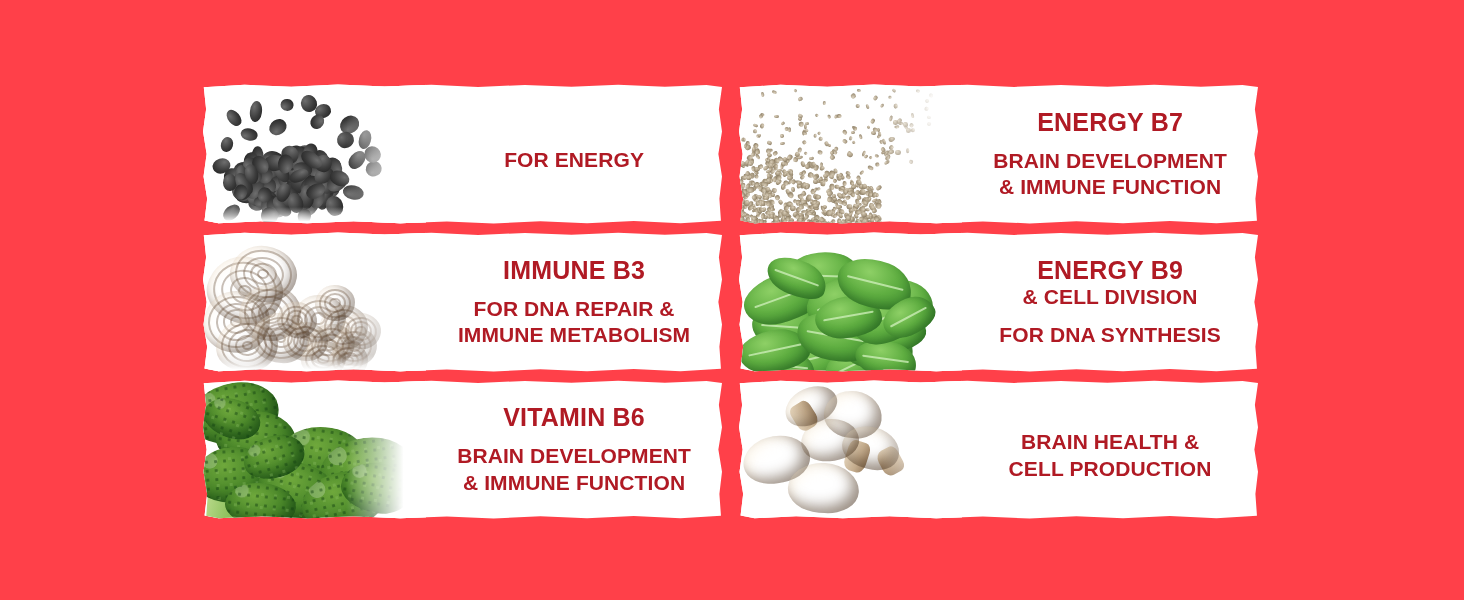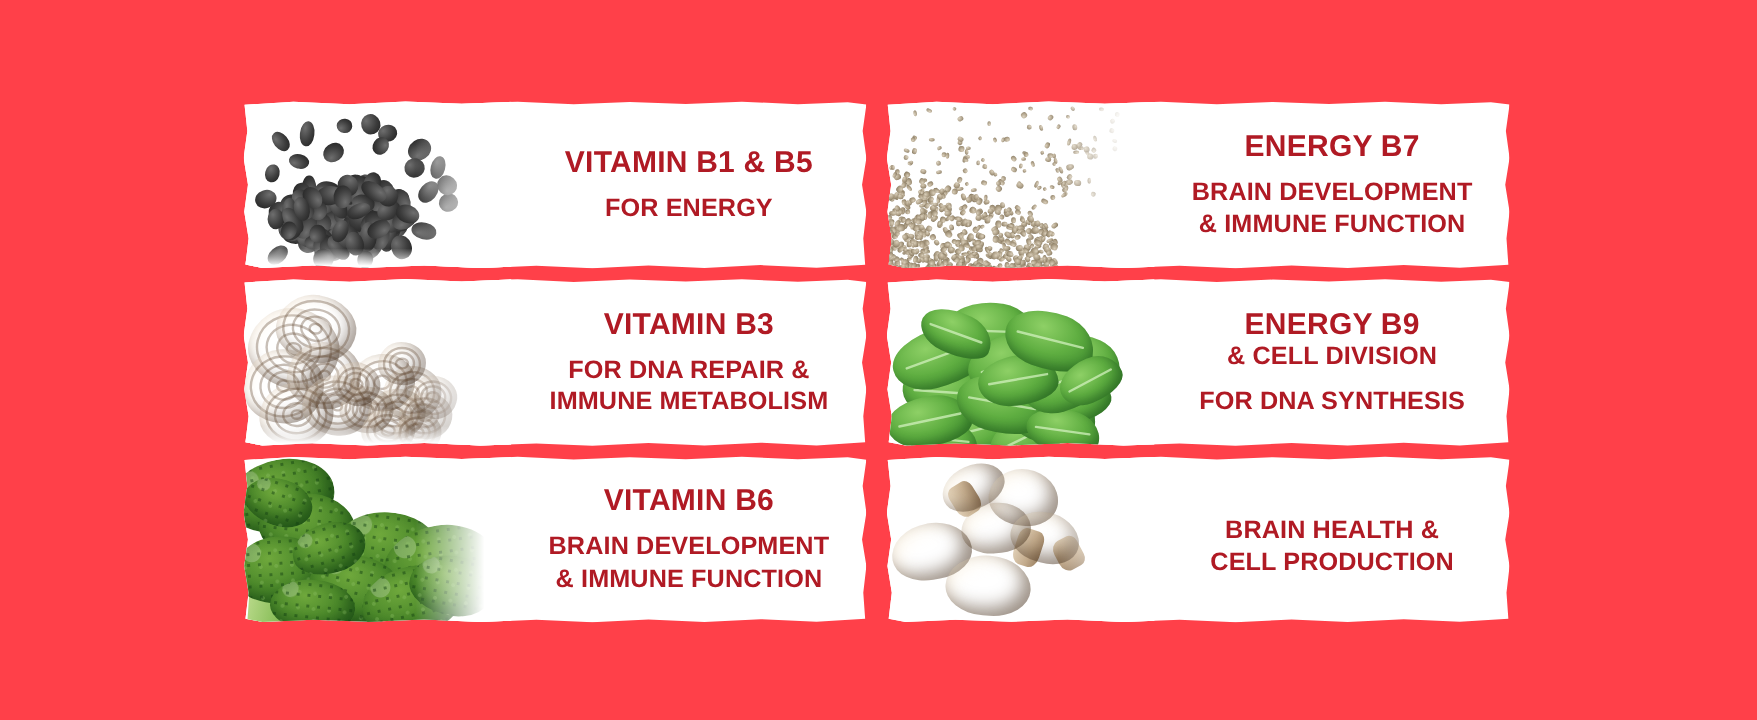--- a/index.html
+++ b/index.html
@@ -339,21 +339,20 @@
             <div class="seed" style="left: 44%; top: 8%; width: 7.23572%; height: 12.3349%; transform: rotate(343.565deg);"></div>
             <div class="seed" style="left: 72%; top: 44%; width: 7.71299%; height: 11.7658%; transform: rotate(221.903deg);"></div>
             <div class="seed" style="left: 60%; top: 34%; width: 7.39868%; height: 11.6774%; transform: rotate(343.301deg);"></div>
             <div class="seed" style="left: 24%; top: 74%; width: 6.78109%; height: 9.71382%; transform: rotate(271.911deg);"></div>
             <div class="seed" style="left: 38%; top: 78%; width: 6.60592%; height: 14.2812%; transform: rotate(344.488deg);"></div>
           </div>
         <div class="fade-right"></div>
         <div class="fade-bottom"></div>
       </div>
       <div class="card-body">
-        <div class="card-title">VITAMIN B1 &amp; B5</div>
         <div class="card-sub first">FOR ENERGY</div>
       </div>
     </div>
 
     <div class="card">
       <div class="card-media">
         <div class="photo" id="chia-photo">
             <div class="chia" style="left: 37.2507%; top: 99.8632%; width: 2.86358%; height: 3.02074%; transform: rotate(104.36deg);"></div>
             <div class="chia" style="left: 45.3529%; top: 88.9542%; width: 1.73151%; height: 2.9709%; transform: rotate(103.24deg);"></div>
             <div class="chia" style="left: 61.7532%; top: 97.5583%; width: 2.1831%; height: 2.34143%; transform: rotate(197.118deg);"></div>
@@ -1168,21 +1167,21 @@
             <div class="maitake" style="left: 33%; top: 50%; width: 18%; height: 26%; transform: rotate(17.3314deg); opacity: 0.98;">
               <div class="maitake-ring" style="left: 10%; top: 10%; width: 80%; height: 80%;"></div>
               <div class="maitake-ring" style="left: 23%; top: 23%; width: 54%; height: 54%;"></div>
               <div class="maitake-ring" style="left: 36%; top: 36%; width: 28%; height: 28%;"></div>
             </div>
           </div>
         <div class="fade-right"></div>
         <div class="fade-bottom"></div>
       </div>
       <div class="card-body">
-        <div class="card-title">VITAMIN B3</div>
+        <div class="card-title">IMMUNE B3</div>
         <div class="card-sub first">FOR DNA REPAIR &amp;</div>
         <div class="card-sub">IMMUNE METABOLISM</div>
       </div>
     </div>
 
     <div class="card">
       <div class="card-media">
         <div class="photo" id="spinach-photo">
             <div class="leaf" style="left: 2%; top: 30%; width: 36%; height: 34%; transform: rotate(-14deg); z-index: 4;"></div>
             <div class="leaf" style="left: 6%; top: 52%; width: 34%; height: 32%; transform: rotate(10deg); z-index: 1;"></div>

